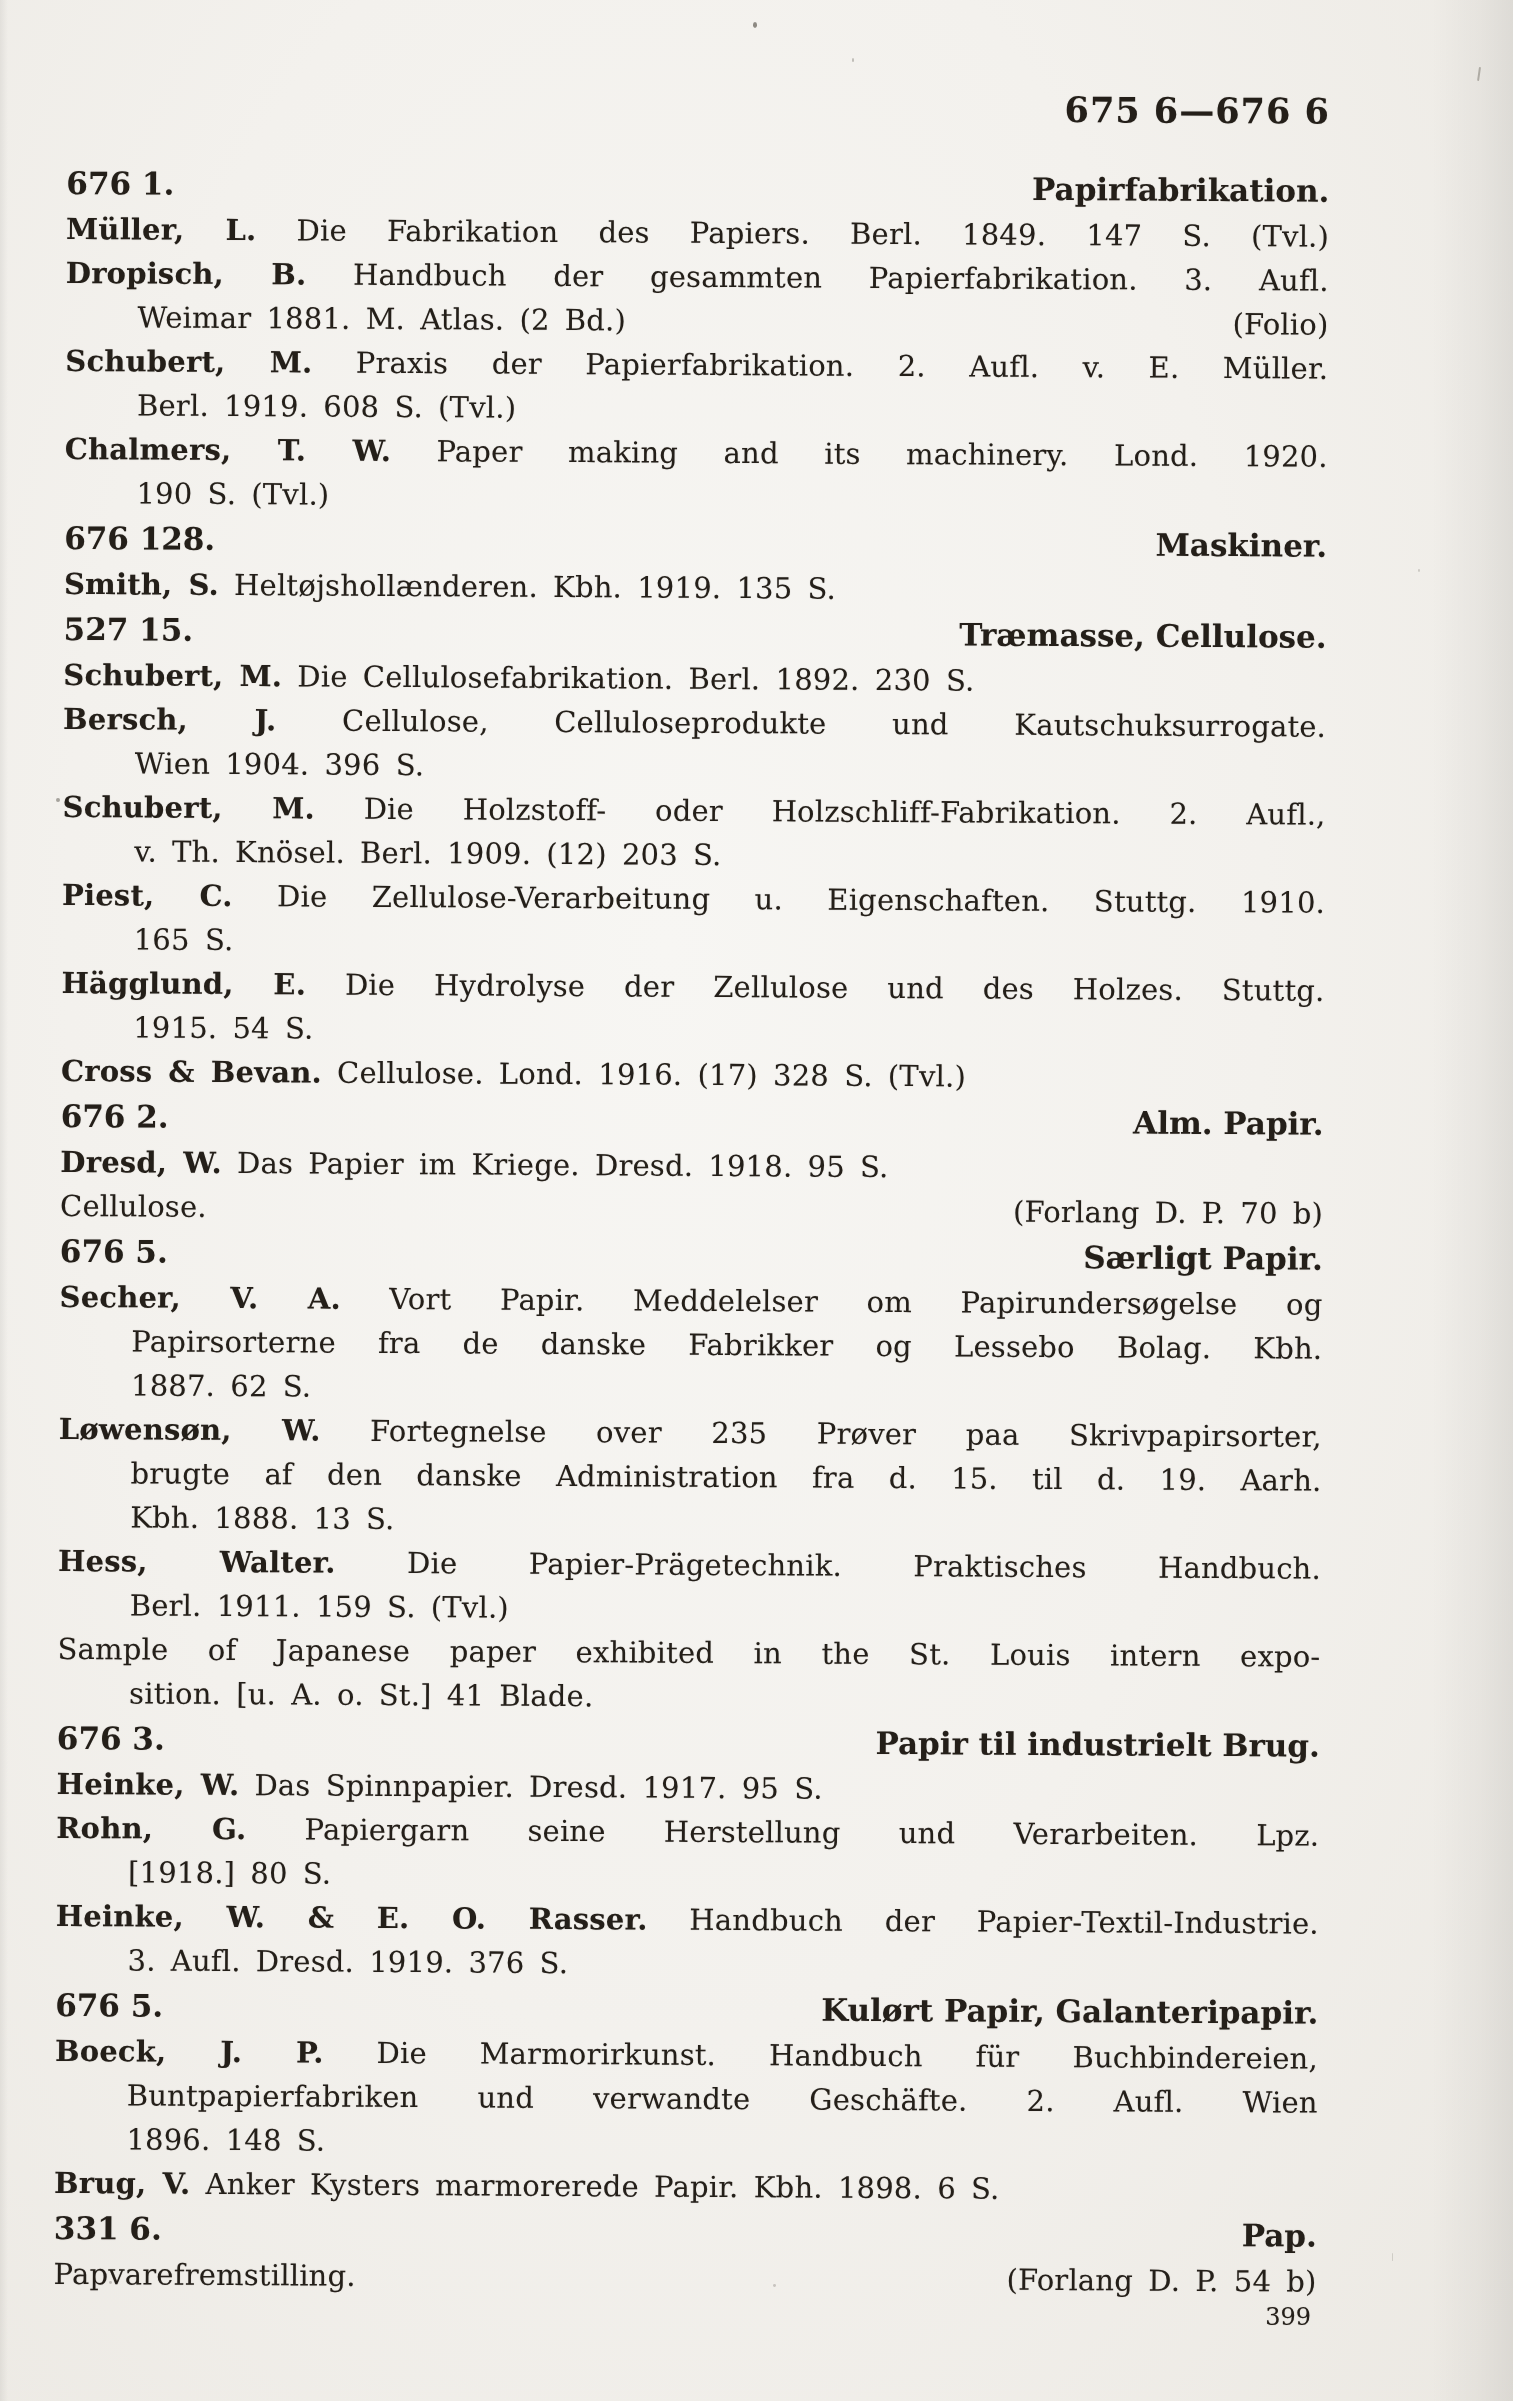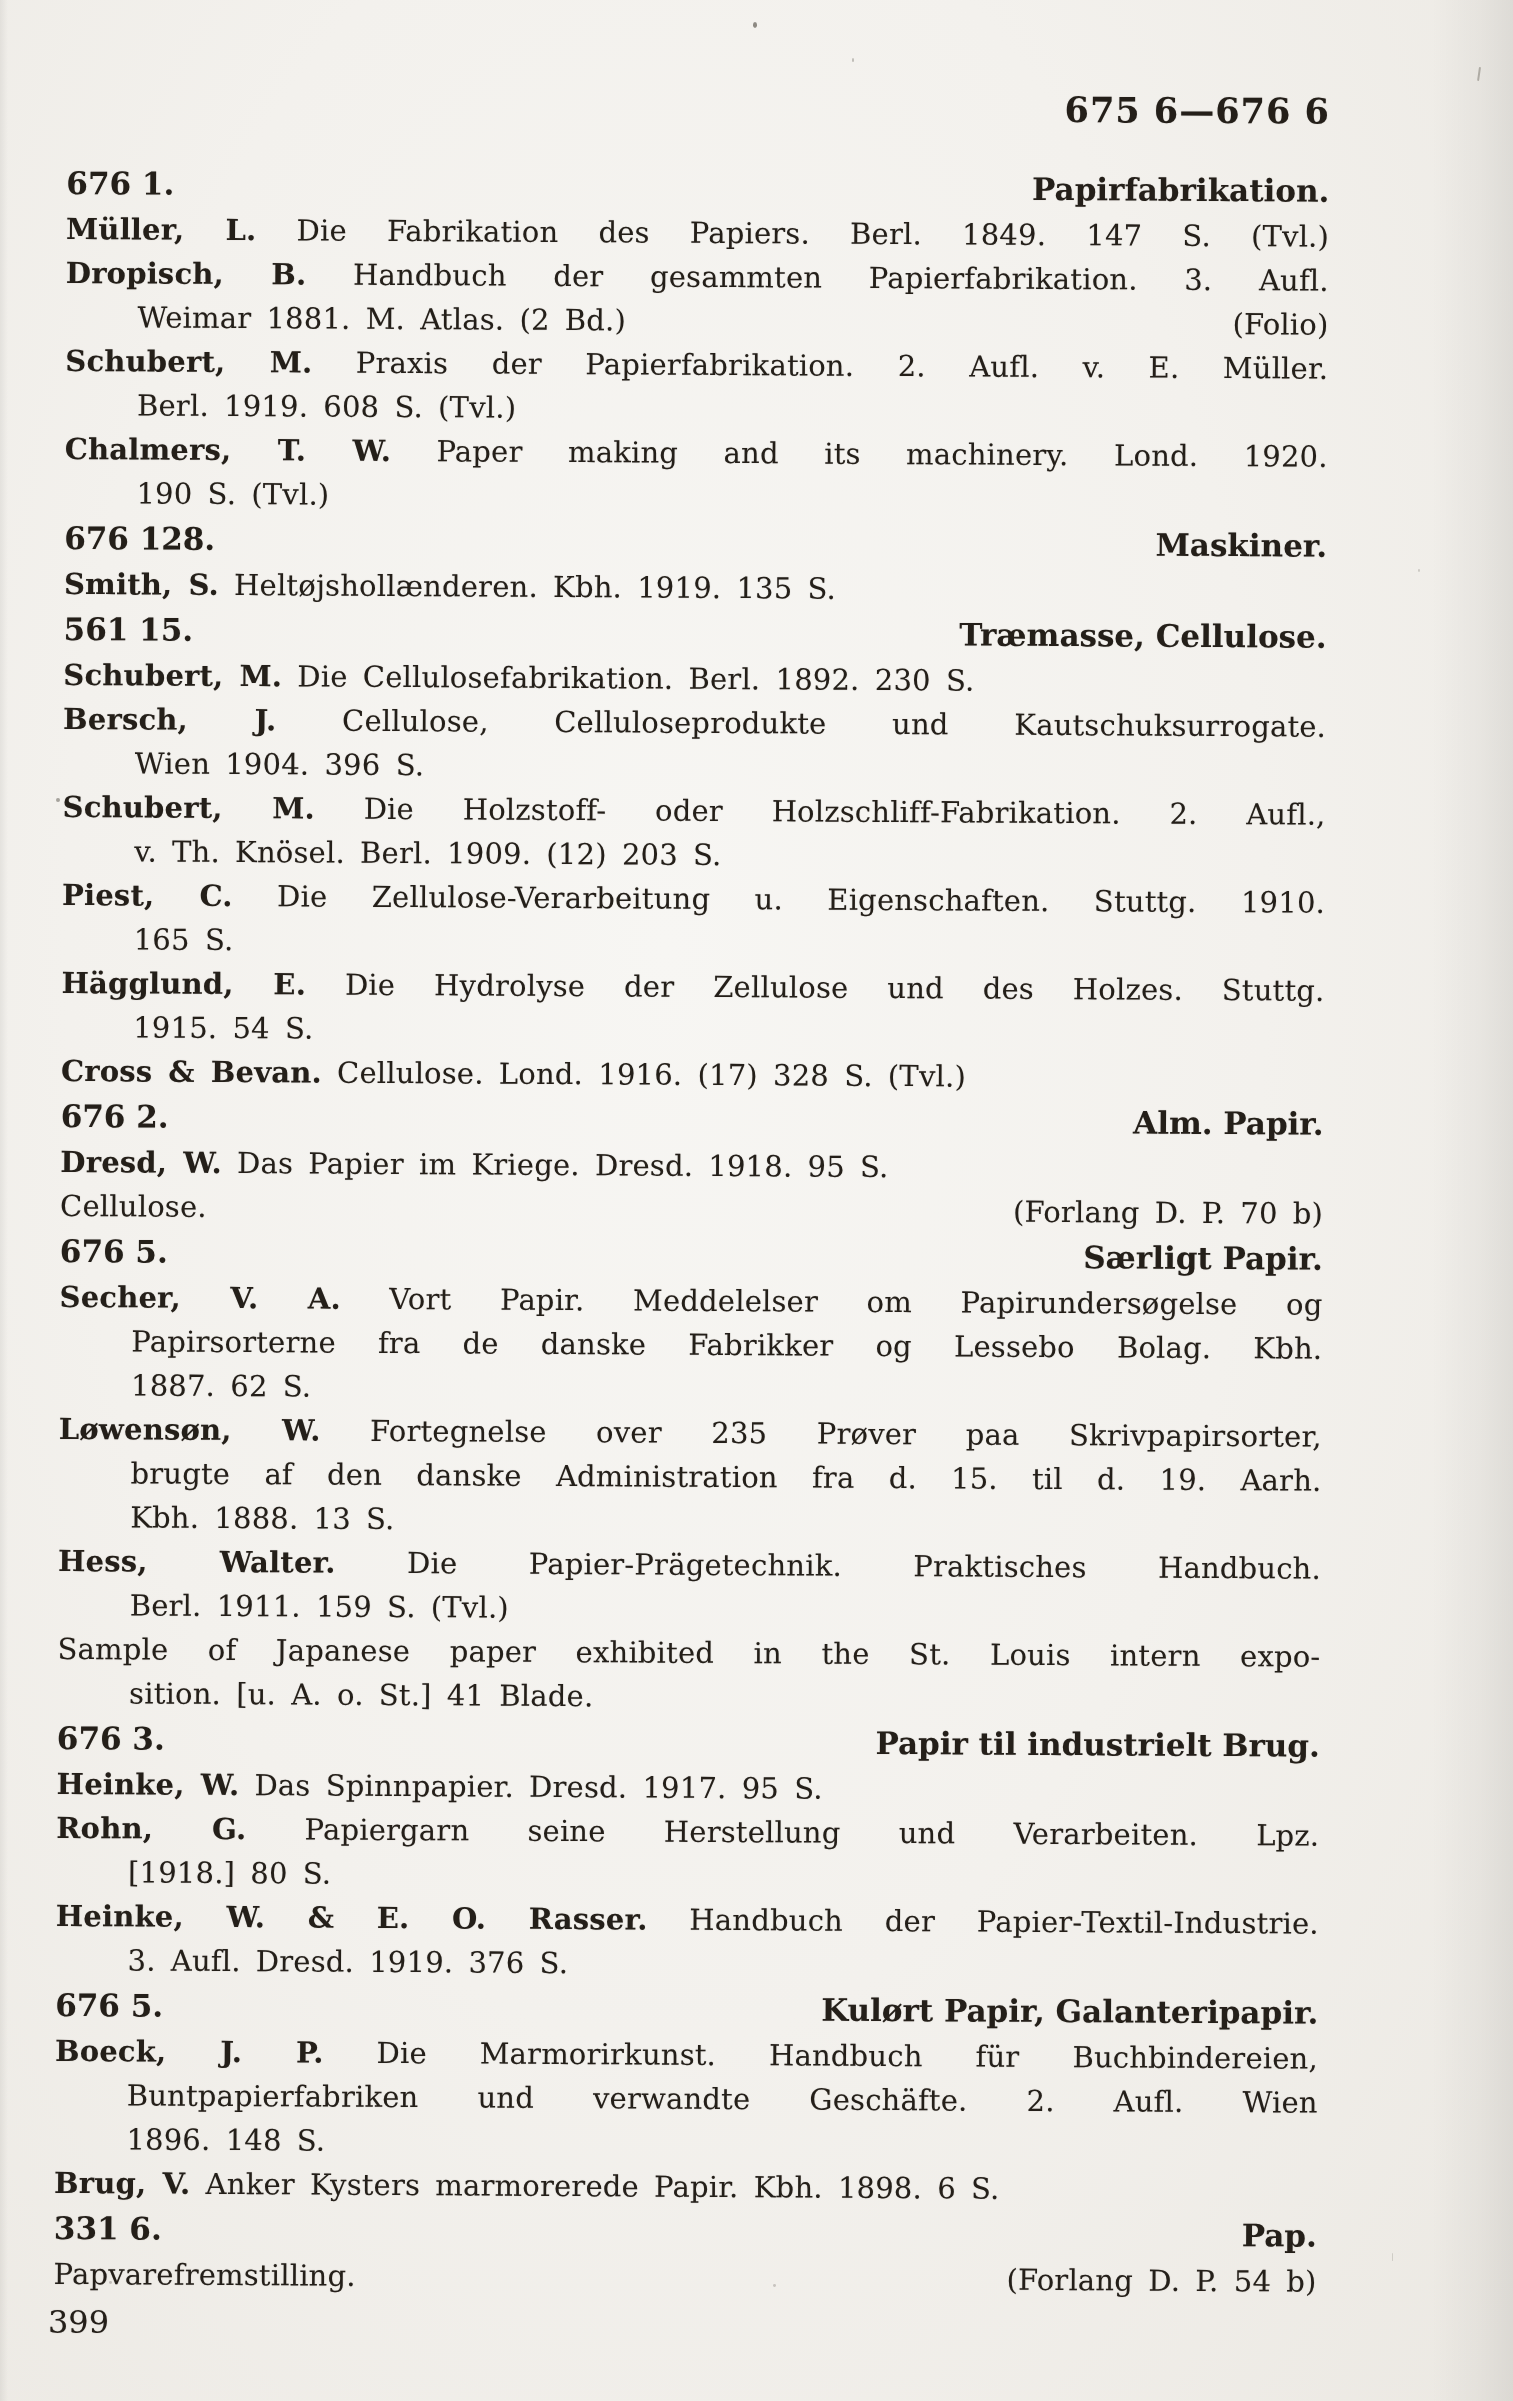--- a/index.html
+++ b/index.html
@@ -72,22 +72,22 @@
     display: flex;
     justify-content: space-between;
     white-space: nowrap;
   }
   .author { font-weight: bold; }
   .pagenum {
     position: absolute;
     left: 48px;
     top: 2303px;
     width: 1263px;
-    text-align: left;
-    font-size: 32px;
+    text-align: right;
+    font-size: 24px;
     text-shadow: 0 0 1px rgba(36,31,25,0.30);
   }
   .speck {
     position: absolute;
     background: #4a443c;
     border-radius: 50%;
   }
   .scratch {
     position: absolute;
     background: #5a544b;
@@ -121,21 +121,21 @@
     <div class="line just"><span class="author">Chalmers, T. W.</span> <span>Paper making and its machinery. Lond. 1920.</span></div>
     <div class="line cont">190 S. (Tvl.)</div>
 
     <div class="sec">
       <span>676 128.</span>
       <span>Maskiner.</span>
     </div>
     <div class="line"><span class="author">Smith, S.</span> <span>Heltøjshollænderen. Kbh. 1919. 135 S.</span></div>
 
     <div class="sec">
-      <span>561 15.</span>
+      <span>527 15.</span>
       <span>Træmasse, Cellulose.</span>
     </div>
     <div class="line"><span class="author">Schubert, M.</span> <span>Die Cellulosefabrikation. Berl. 1892. 230 S.</span></div>
     <div class="line just"><span class="author">Bersch, J.</span> <span>Cellulose, Celluloseprodukte und Kautschuksurrogate.</span></div>
     <div class="line cont">Wien 1904. 396 S.</div>
     <div class="line just"><span class="author">Schubert, M.</span> <span>Die Holzstoff- oder Holzschliff-Fabrikation. 2. Aufl.,</span></div>
     <div class="line cont">v. Th. Knösel. Berl. 1909. (12) 203 S.</div>
     <div class="line just"><span class="author">Piest, C.</span> <span>Die Zellulose-Verarbeitung u. Eigenschaften. Stuttg. 1910.</span></div>
     <div class="line cont">165 S.</div>
     <div class="line just"><span class="author">Hägglund, E.</span> <span>Die Hydrolyse der Zellulose und des Holzes. Stuttg.</span></div>

